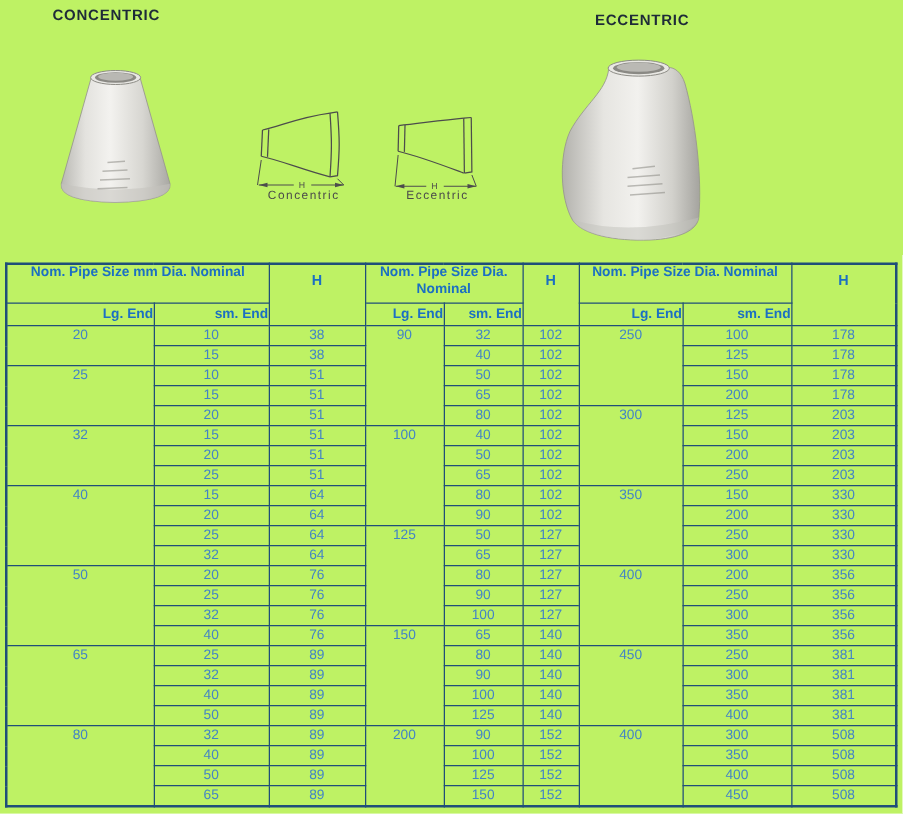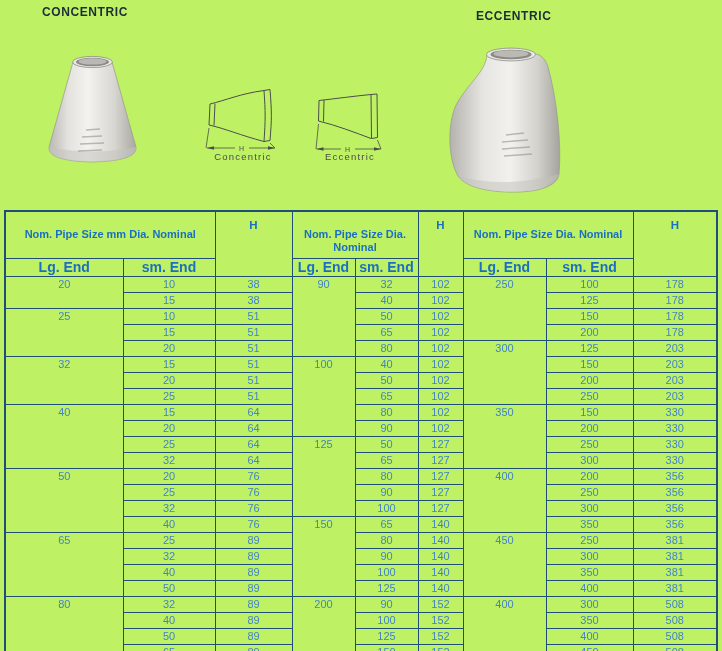--- a/index.html
+++ b/index.html
@@ -22,24 +22,24 @@
                   text-align:center;width:90px;}
   #caption-concentric{left:198px;top:151px;}
   #caption-eccentric{left:305px;top:151px;}
 
   
   table#dims{position:absolute;left:4px;top:210px;width:712px;border-collapse:collapse;
              table-layout:fixed;border:2px solid #1F4E79;}
   #dims th,#dims td{border:1px solid #1F4E79;padding:0;text-align:center;overflow:hidden;
                     white-space:nowrap;}
   #dims th{color:#1B6FC3;font-weight:bold;}
-  #dims .grp-title{height:30px;font-size:11px;vertical-align:top;padding-top:16px;
+  #dims .grp-title{height:30px;font-size:11px;vertical-align:top;padding-top:0;
                    white-space:normal;line-height:13px;}
   #dims .h-head{font-size:11.5px;vertical-align:top;padding-top:7px;}
-  #dims .sub{height:17px;font-size:14px;line-height:17px;}
+  #dims .sub{height:17px;font-size:11px;line-height:17px;text-align:right;}
   #dims td{height:15px;line-height:15px;font-size:11px;color:#4384C6;}
   #dims td.lg{vertical-align:top;}
   
   col.c1{width:118px}col.c2{width:92px}col.c3{width:77px}
   col.c4{width:63px}col.c5{width:63px}col.c6{width:45px}
   col.c7{width:83px}col.c8{width:87px}col.c9{width:84px}
 
   .sk-line{stroke:#4c4c4c;stroke-width:1;fill:none;}
   .sk-dim{stroke:#4c4c4c;stroke-width:0.8;fill:none;}
   .sk-h{font-size:7px;fill:#4c4c4c;font-family:"Liberation Sans",sans-serif;}

